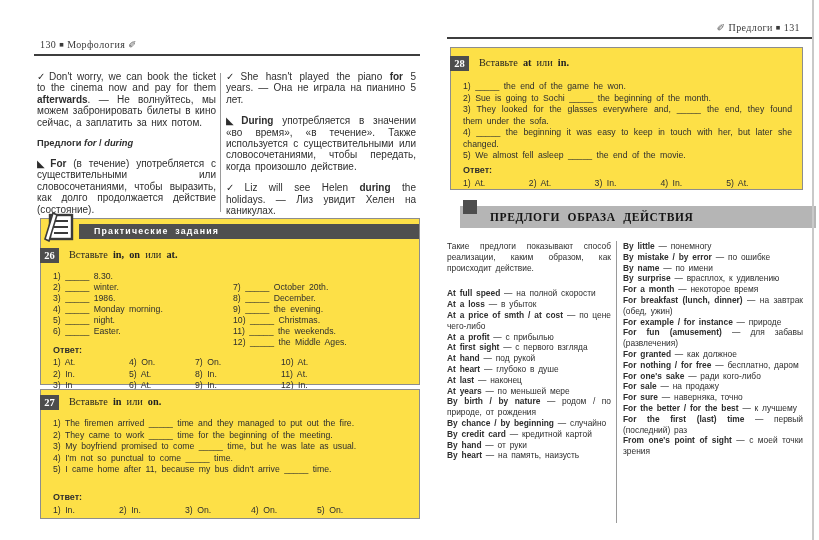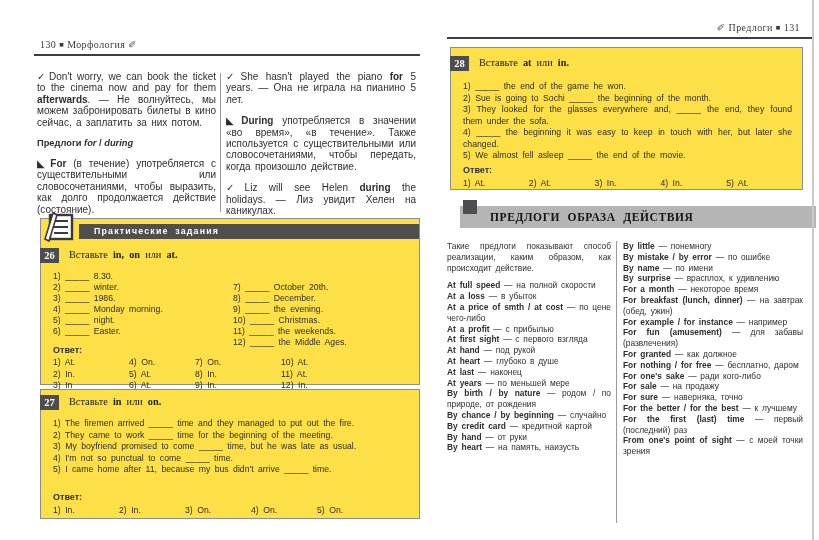--- a/index.html
+++ b/index.html
@@ -37,21 +37,21 @@
   .ans-flex{display:flex;font-size:8.7px;line-height:12px;word-spacing:2px;}
   .ans-flex span{width:66px;}
   
   .sec-bar{background:#b5b5b5;height:22px;}
   .sec-sq{background:#4d4d4d;width:14px;height:14px;left:3px;top:-6px;}
   .sec-title{font-family:"Liberation Serif",serif;font-weight:bold;font-size:11.5px;color:#141414;
              letter-spacing:.6px;word-spacing:4px;line-height:22px;padding-left:30px;}
   
   .dict{font-size:8.4px;line-height:10.8px;text-align:justify;word-spacing:1.5px;}
   .dict .entry{margin:0;}
-  .intro{margin-bottom:7px;}
+  .intro{margin-bottom:15px;}
 </style>
 </head>
 <body>
 
 <div class="abs" style="left:0;top:17px;width:430px;height:540px;">
 
   <div class="abs pg-header" style="left:40px;top:22px;">
     <span>130</span><span class="sq">■</span><span>Морфология</span><span class="pencil">✐</span>
   </div>
   <div class="abs rule" style="left:34px;top:37px;width:386px;"></div>
@@ -203,21 +203,21 @@
     </div>
     <div class="vdiv" style="margin:0 6px 0 5px;height:282px;"></div>
     <div class="dict" style="width:180px;">
       <div>
           <div class="entry"><b>By little</b> — <span>понемногу</span></div>
           <div class="entry"><b>By mistake / by error</b> — <span>по ошибке</span></div>
           <div class="entry"><b>By name</b> — <span>по имени</span></div>
           <div class="entry"><b>By surprise</b> — <span>врасплох, к удивлению</span></div>
           <div class="entry"><b>For a month</b> — <span>некоторое время</span></div>
           <div class="entry"><b>For breakfast (lunch, dinner)</b> — <span>на завтрак (обед, ужин)</span></div>
-          <div class="entry"><b>For example / for instance</b> — <span>например</span></div>
+          <div class="entry"><b>For example / for instance</b> — <span>природе</span></div>
           <div class="entry"><b>For fun (amusement)</b> — <span>для забавы (развлечения)</span></div>
           <div class="entry"><b>For granted</b> — <span>как должное</span></div>
           <div class="entry"><b>For nothing / for free</b> — <span>бесплатно, даром</span></div>
           <div class="entry"><b>For one's sake</b> — <span>ради кого-либо</span></div>
           <div class="entry"><b>For sale</b> — <span>на продажу</span></div>
           <div class="entry"><b>For sure</b> — <span>наверняка, точно</span></div>
           <div class="entry"><b>For the better / for the best</b> — <span>к лучшему</span></div>
           <div class="entry"><b>For the first (last) time</b> — <span>первый (последний) раз</span></div>
           <div class="entry"><b>From one's point of sight</b> — <span>с моей точки зрения</span></div>
         </div>

